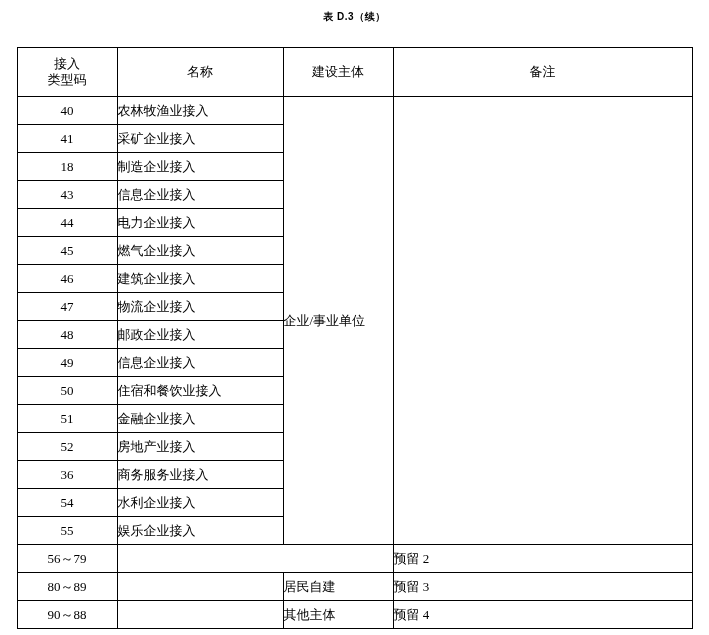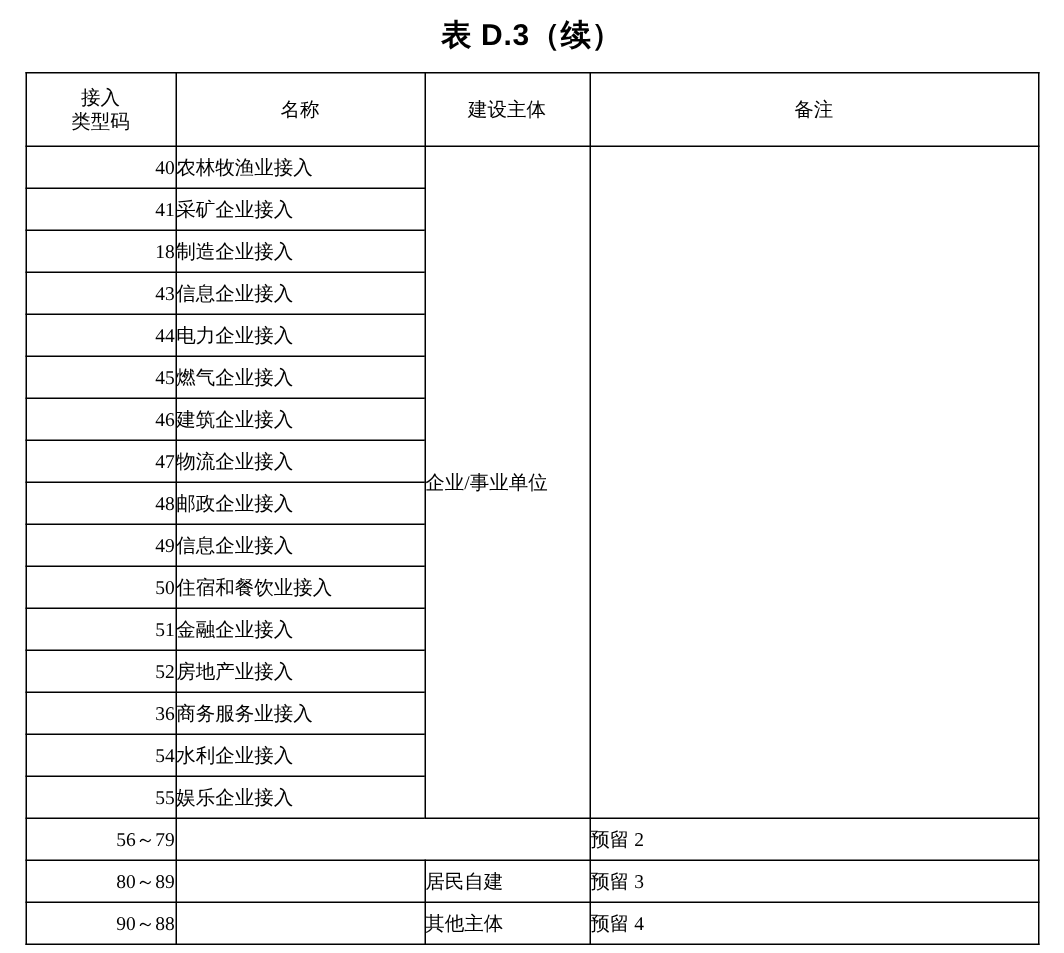--- a/index.html
+++ b/index.html
@@ -17,28 +17,28 @@
   .page {
     width: 709px;
     height: 635px;
     position: relative;
     box-sizing: border-box;
   }
   .table-caption {
     text-align: center;
     font-family: "Liberation Sans", sans-serif;
     font-weight: bold;
-    font-size: 20px;
+    font-size: 10px;
     padding-top: 10px;
     padding-bottom: 11px;
     letter-spacing: 0.5px;
   }
   table.dtable {
     border-collapse: collapse;
-    margin: 0 auto;
+    margin: 12px auto;
     width: 675px;
     table-layout: fixed;
   }
   table.dtable td, table.dtable th {
     border: 1px solid #000000;
     padding: 0;
     font-weight: normal;
     font-size: 13px;
     vertical-align: middle;
   }
@@ -49,21 +49,21 @@
     line-height: 1.25;
   }
   thead th .hdr-line {
     display: block;
   }
   tbody td {
     height: 27px;
     line-height: 27px;
   }
   td.code {
-    text-align: right;
+    text-align: center;
     font-size: 12.5px;
   }
   td.name {
     padding-left: 12px;
     font-size: 13px;
   }
   td.subject {
     text-align: left;
     font-size: 13px;
   }

